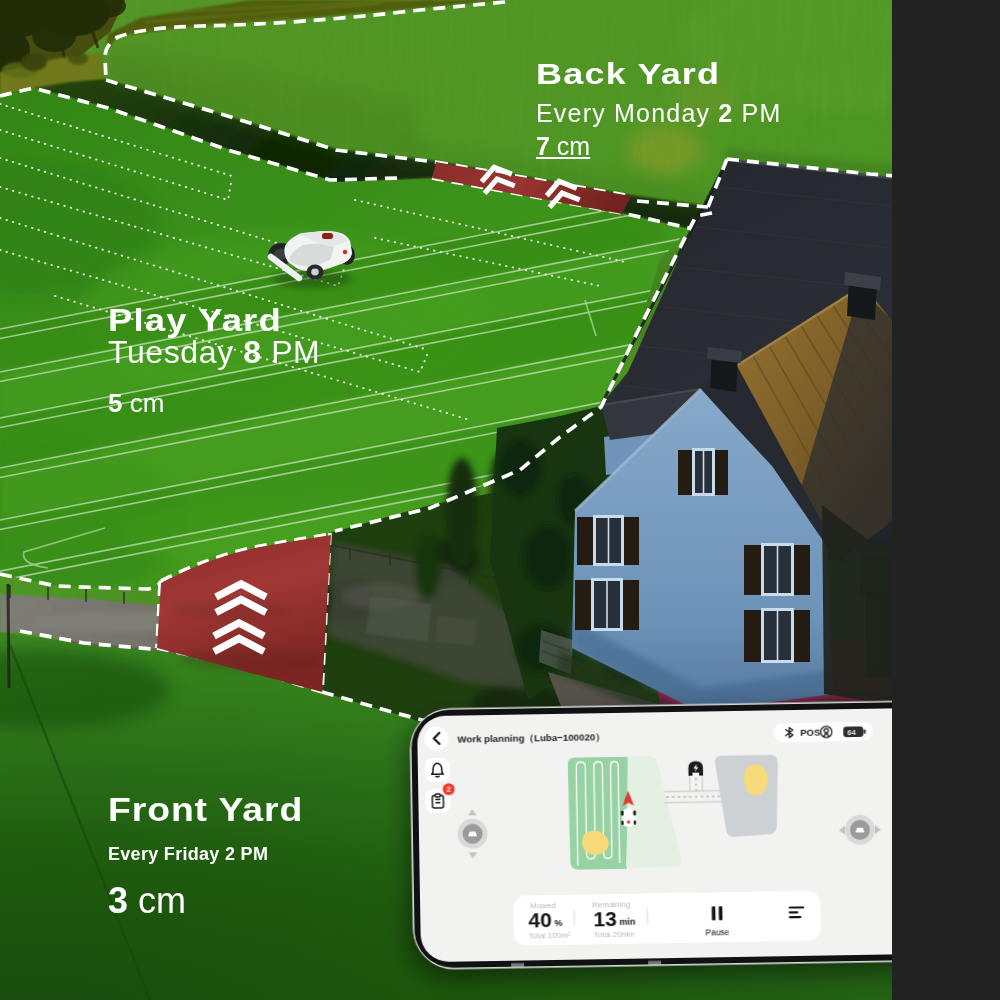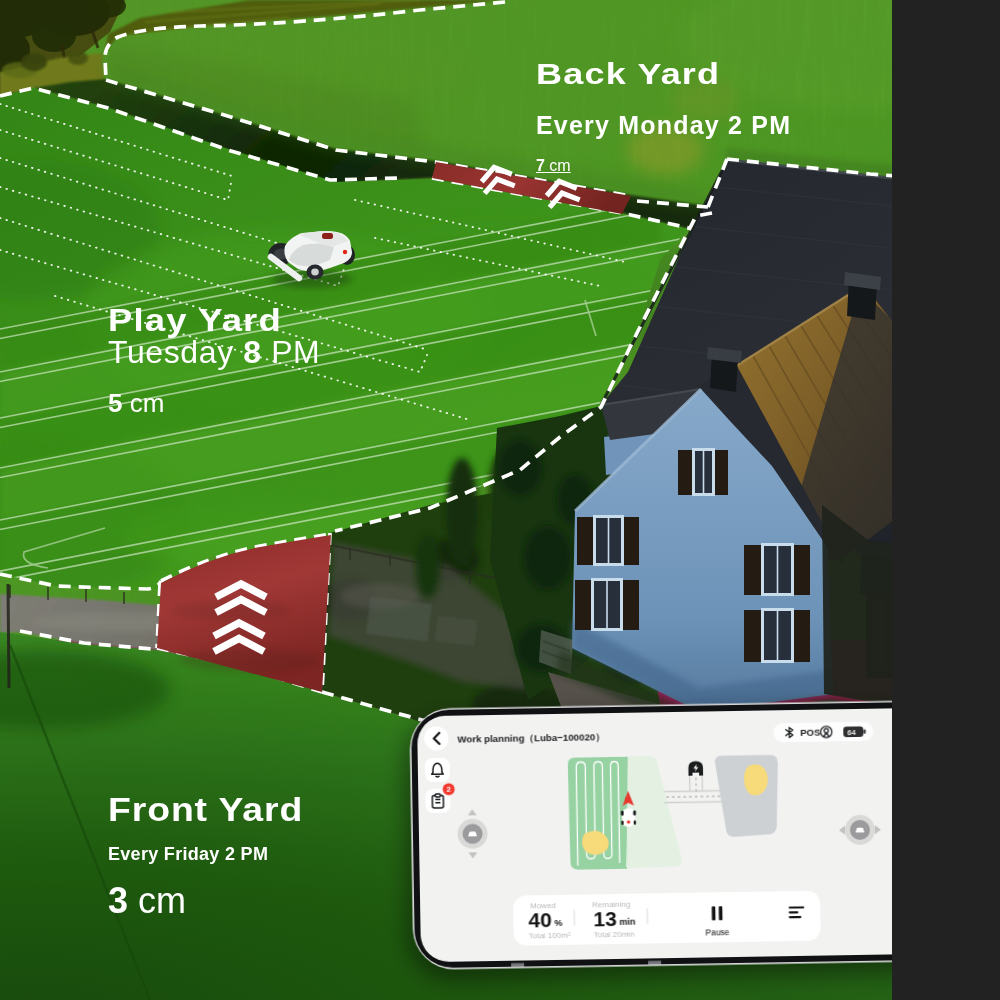--- a/index.html
+++ b/index.html
@@ -481,22 +481,22 @@
   <ellipse cx="315" cy="272" rx="8.5" ry="7.5" fill="#26292d"></ellipse>
   <ellipse cx="315" cy="272" rx="3.8" ry="3.4" fill="#cdd1d0"></ellipse>
   <line x1="271" y1="257" x2="299" y2="278" stroke="#eef0ef" stroke-width="6.5" stroke-linecap="round"></line>
   <rect x="322" y="233" width="11" height="6" rx="2.5" fill="#8c1f1a"></rect>
   <circle cx="345" cy="252" r="2.2" fill="#e02717"></circle>
 </g>
 </svg>
 
 <div class="lbl" style="left:536px;top:59px;">
   <div class="t" style="font-size:30px;letter-spacing:1px;transform:scaleX(1.2);transform-origin:left top;">Back Yard</div>
-  <div style="font-size:25px;margin-top:24px;letter-spacing:1.2px;font-weight:bold;">Every Monday <b>2</b> PM</div>
-  <div style="font-size:16px;margin-top:20px;text-decoration:underline;"><b>7</b> cm</div>
+  <div style="font-size:25px;margin-top:12px;letter-spacing:1.2px;">Every Monday <b>2</b> PM</div>
+  <div style="font-size:25px;margin-top:8px;text-decoration:underline;"><b>7</b> cm</div>
 </div>
 
 <div class="lbl" style="left:108px;top:304px;">
   <div class="t" style="font-size:32px;letter-spacing:1px;transform:scaleX(1.14);transform-origin:left top;">Play Yard</div>
   <div style="font-size:32px;letter-spacing:0.6px;">Tuesday <b>8</b> PM</div>
   <div style="font-size:26px;margin-top:22px;"><b>5</b> cm</div>
 </div>
 
 <div class="lbl" style="left:108px;top:792px;">
   <div class="t" style="font-size:34px;letter-spacing:0.8px;transform:scaleX(1.1);transform-origin:left top;">Front Yard</div>

